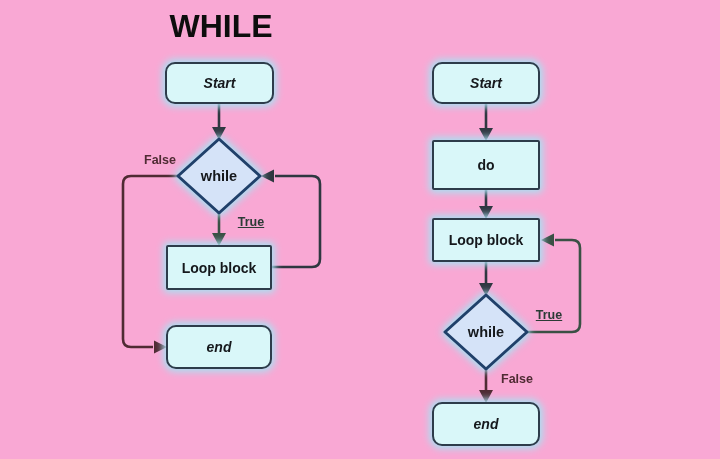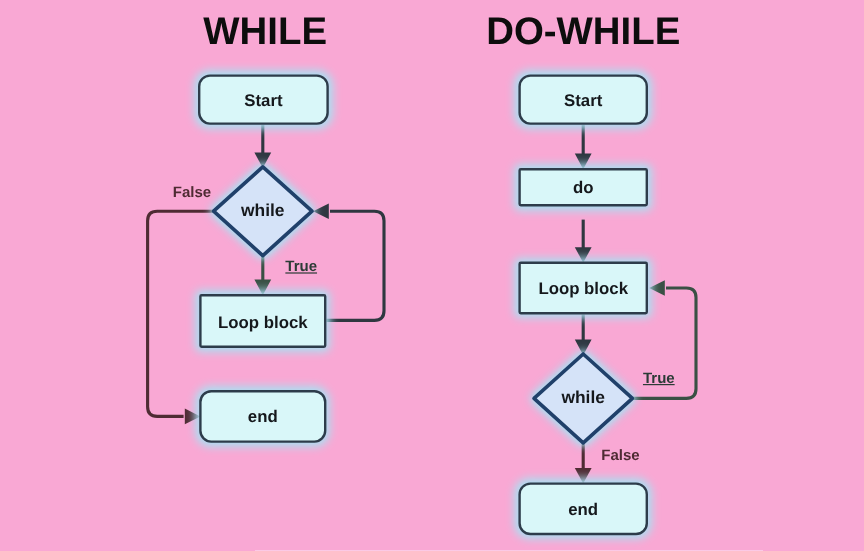--- a/index.html
+++ b/index.html
@@ -25,21 +25,21 @@
     filter:drop-shadow(0 0 4px var(--glow)) drop-shadow(0 0 3px var(--glow));
   }
   .node{
     position:absolute;z-index:2;box-sizing:border-box;
     border:2.5px solid var(--node-border);
     background:var(--node-fill);
     display:flex;align-items:center;justify-content:center;
     font-weight:bold;font-size:14px;color:var(--node-text);
     box-shadow:0 0 7px 3px var(--glow);
   }
-  .stadium{border-radius:10px;}
+  .stadium{border-radius:10px;font-style:italic;}
   .rect{border-radius:2px;}
   .diamond-label{
     position:absolute;z-index:3;
     transform:translate(-50%,-50%);
     font-weight:bold;font-size:14.5px;color:var(--node-text);
     white-space:nowrap;
   }
   .col-title{
     position:absolute;z-index:3;top:8px;
     transform:translateX(-50%);
@@ -86,32 +86,31 @@
     <polygon class="head tru" points="541,240 554,233.5 554,246.5"></polygon>
 
     <path class="edge fal" d="M486,369 V391"></path>
     <polygon class="head fal" points="486,403 479,390 493,390"></polygon>
 
     <polygon class="diamond" points="219,139 260,176 219,213 178,176"></polygon>
     <polygon class="diamond" points="486,295 527,332 486,369 445,332"></polygon>
   </svg>
 
   <div class="col-title" style="left:221px;">WHILE</div>
-  <div class="col-title" style="left:486px;">DO-WHILE</div>
 
   <div class="node stadium" style="left:165px;top:62px;width:109px;height:42px;">Start</div>
   <div class="diamond-label" style="left:219px;top:176px;">while</div>
   <div class="node rect" style="left:166px;top:245px;width:106px;height:45px;">Loop block</div>
   <div class="node stadium" style="left:166px;top:325px;width:106px;height:44px;">end</div>
 
   <div class="edge-label fal" style="left:160px;top:160px;">False</div>
   <div class="edge-label tru" style="left:251px;top:222px;">True</div>
 
   <div class="node stadium" style="left:432px;top:62px;width:108px;height:42px;">Start</div>
-  <div class="node rect" style="left:432px;top:140px;width:108px;height:32px;">do</div>
+  <div class="node rect" style="left:432px;top:140px;width:108px;height:50px;">do</div>
   <div class="node rect" style="left:432px;top:218px;width:108px;height:44px;">Loop block</div>
   <div class="diamond-label" style="left:486px;top:332px;">while</div>
   <div class="node stadium" style="left:432px;top:402px;width:108px;height:44px;">end</div>
 
   <div class="edge-label tru" style="left:549px;top:315px;">True</div>
   <div class="edge-label fal" style="left:517px;top:379px;">False</div>
 
 </div>
 
 </body></html>

